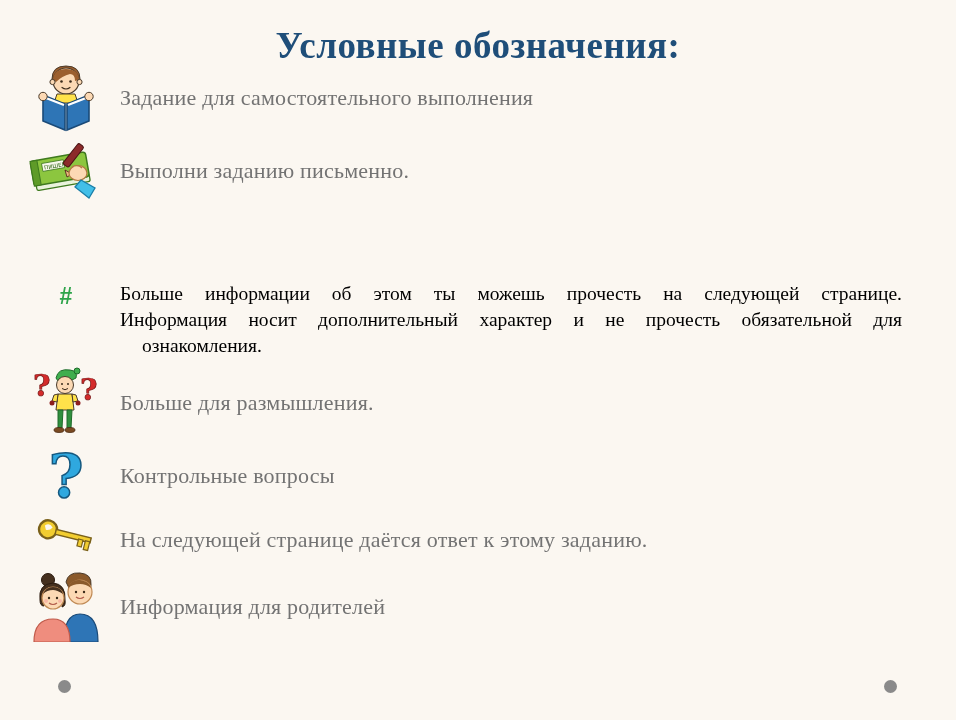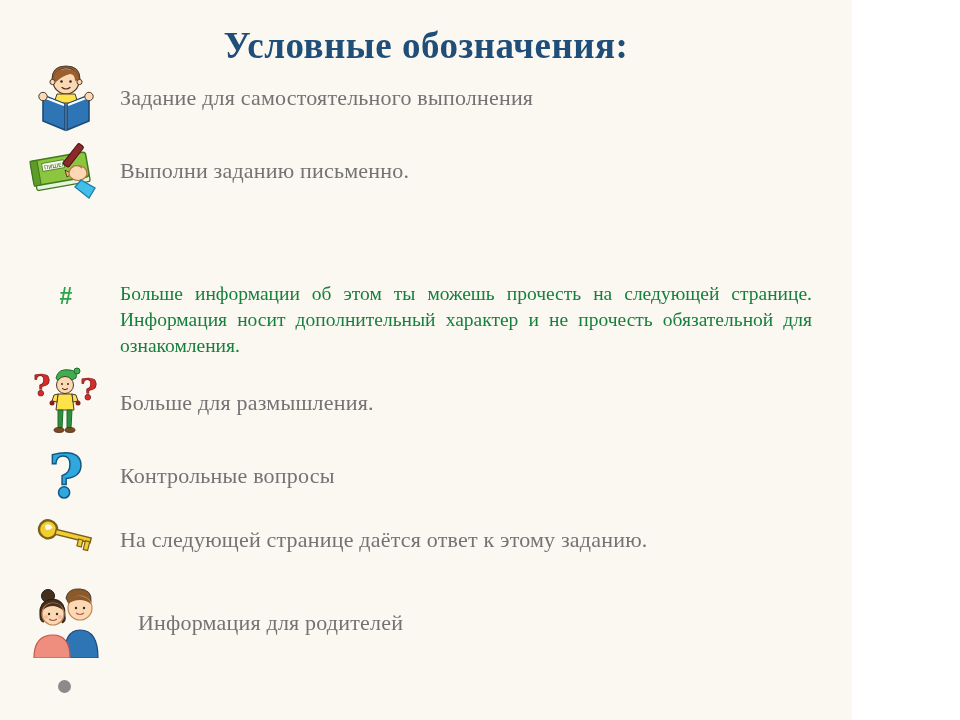--- a/index.html
+++ b/index.html
@@ -1,17 +1,17 @@
 <!DOCTYPE html>
 <html><head>
 <meta charset="utf-8">
 <style>
   html,body{margin:0;padding:0;}
   .slide{
-    position:relative; width:852px; height:720px; overflow:hidden;
+    position:relative; width:956px; height:720px; overflow:hidden;
     background:#fbf7f1;
     font-family:"Liberation Serif","DejaVu Serif",serif;
   }
   .title{
     position:absolute; top:24px; left:0; width:100%;
     text-align:center; font-size:37px; font-weight:bold;
     color:#1f4e79; letter-spacing:0.5px;
   }
   .row{
     position:absolute; left:18px; right:40px;
@@ -25,36 +25,36 @@
     font-size:22px; color:#737373; letter-spacing:0.2px;
     margin-left:6px;
   }
   .r1{top:60px;height:76px;}
   .r2{top:138px;height:66px;}
   .r3{top:222px;height:38px;}
   .r4{top:281px;align-items:flex-start;}
   .r5{top:364px;height:78px;}
   .r6{top:444px;height:64px;}
   .r7{top:514px;height:52px;text-align:right;}
-  .r8{top:584px;height:78px;gap:18px;}
+  .r8{top:568px;height:78px;}
   .terms-rect{
     width:94px;height:28px;background:#fefdfb;
     border:2px solid #3da14a;
   }
   .hash{
     font-family:"Liberation Sans","DejaVu Sans",sans-serif;
     font-size:23px;font-weight:bold;color:#2ea44a;
     line-height:26px;padding-top:2px;
   }
   .para{
     margin-left:6px; width:782px;
-    font-size:19.5px; line-height:26px; color:#15803d;
+    font-size:19.5px; line-height:26px; color:#000000;
   }
   .para .jline{text-align:justify; text-align-last:justify;}
-  .para .lline{text-align:left;}
+  .para .lline{text-align:left;margin-left:22px;}
   .qmark{
     font-size:60px;font-weight:bold;color:#2fa8df;
     -webkit-text-stroke:1.5px #15587f;
     line-height:1; font-family:"DejaVu Serif",serif;
   }
   .dot{
     position:absolute; width:13px;height:13px;border-radius:50%;
     background:#8a8a8a; top:680px;
   }
   .dot-left{left:58px;}

